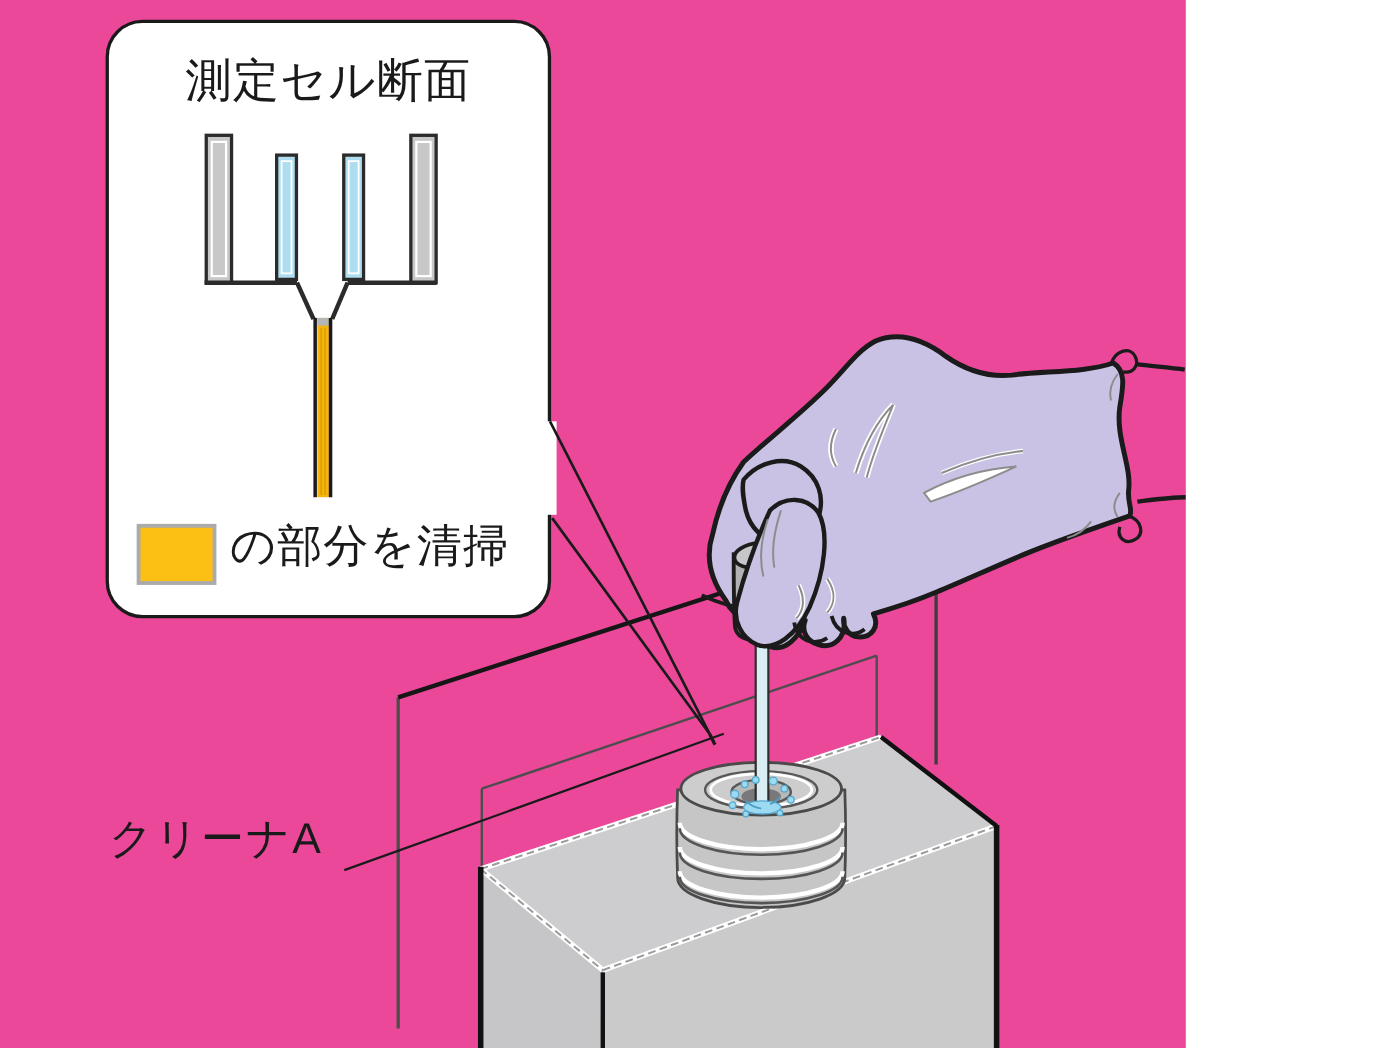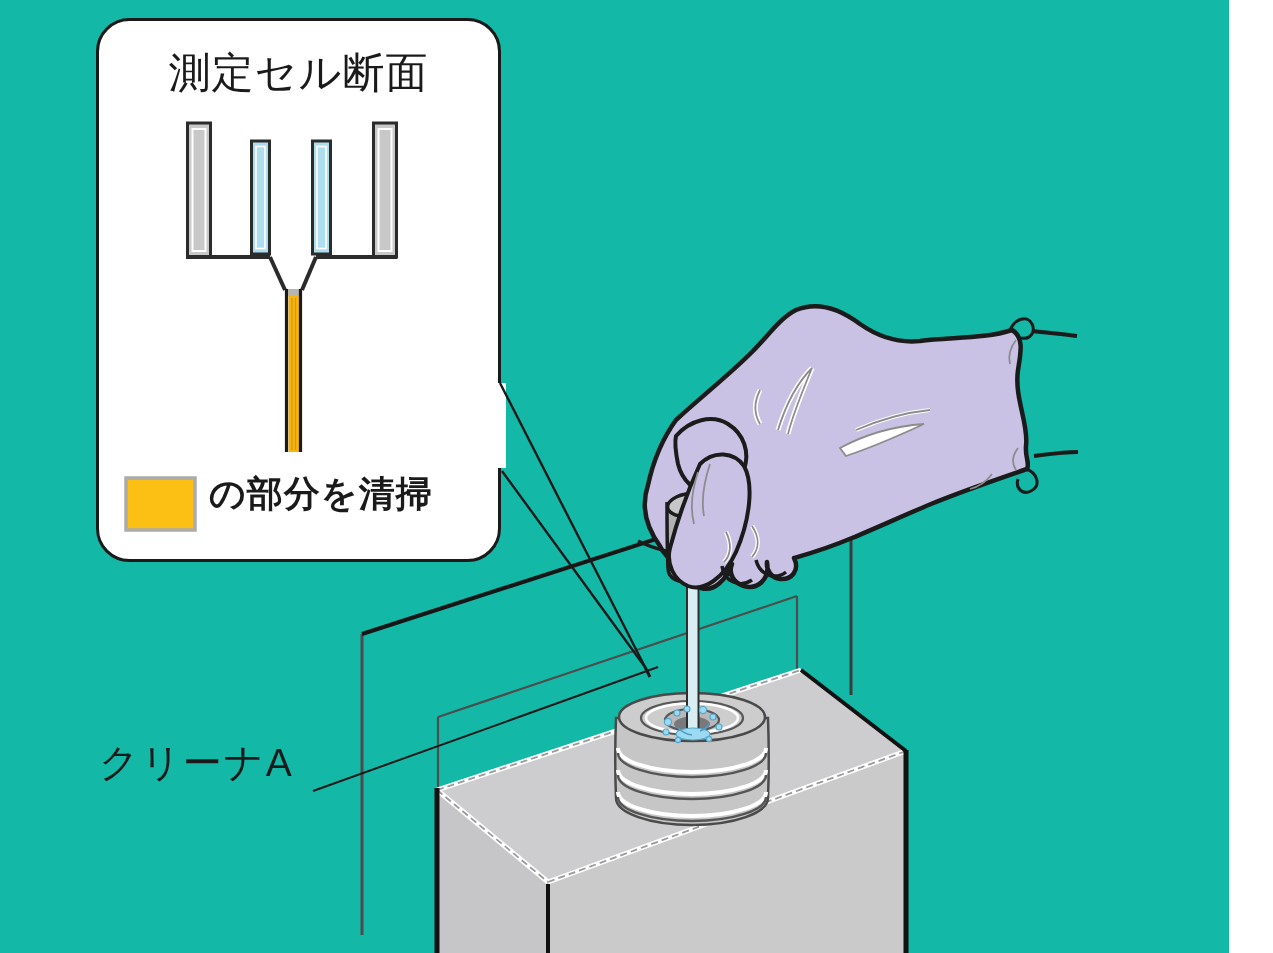--- a/index.html
+++ b/index.html
@@ -1,21 +1,21 @@
 <!DOCTYPE html>
 <html><head>
 <meta charset="utf-8">
 <style>
   html,body{margin:0;padding:0;background:#fff;}
-  .stage{position:relative;width:1229px;height:953px;background:#14b8a6;overflow:hidden;
+  .stage{position:relative;width:1078px;height:953px;background:#ec4899;overflow:hidden;
          font-family:"Liberation Sans","DejaVu Sans",sans-serif;}
   .stage svg{position:absolute;left:0;top:0;}
   .txt{position:absolute;color:#1a1a1a;line-height:1;white-space:nowrap;font-weight:500;}
   .title{left:97px;top:52px;width:403px;text-align:center;font-size:42px;letter-spacing:1px;}
-  .legend{left:209px;top:476px;font-size:36px;letter-spacing:1px;font-weight:bold;}
+  .legend{left:209px;top:476px;font-size:41px;letter-spacing:1px;}
   .cleaner{left:99px;top:743px;font-size:39px;letter-spacing:2px;}
 </style>
 </head>
 <body>
 
 <div class="stage">
 
 <svg width="1273" height="953" viewBox="0 0 1273 953">
 
   <g fill="none" stroke-linecap="butt">

